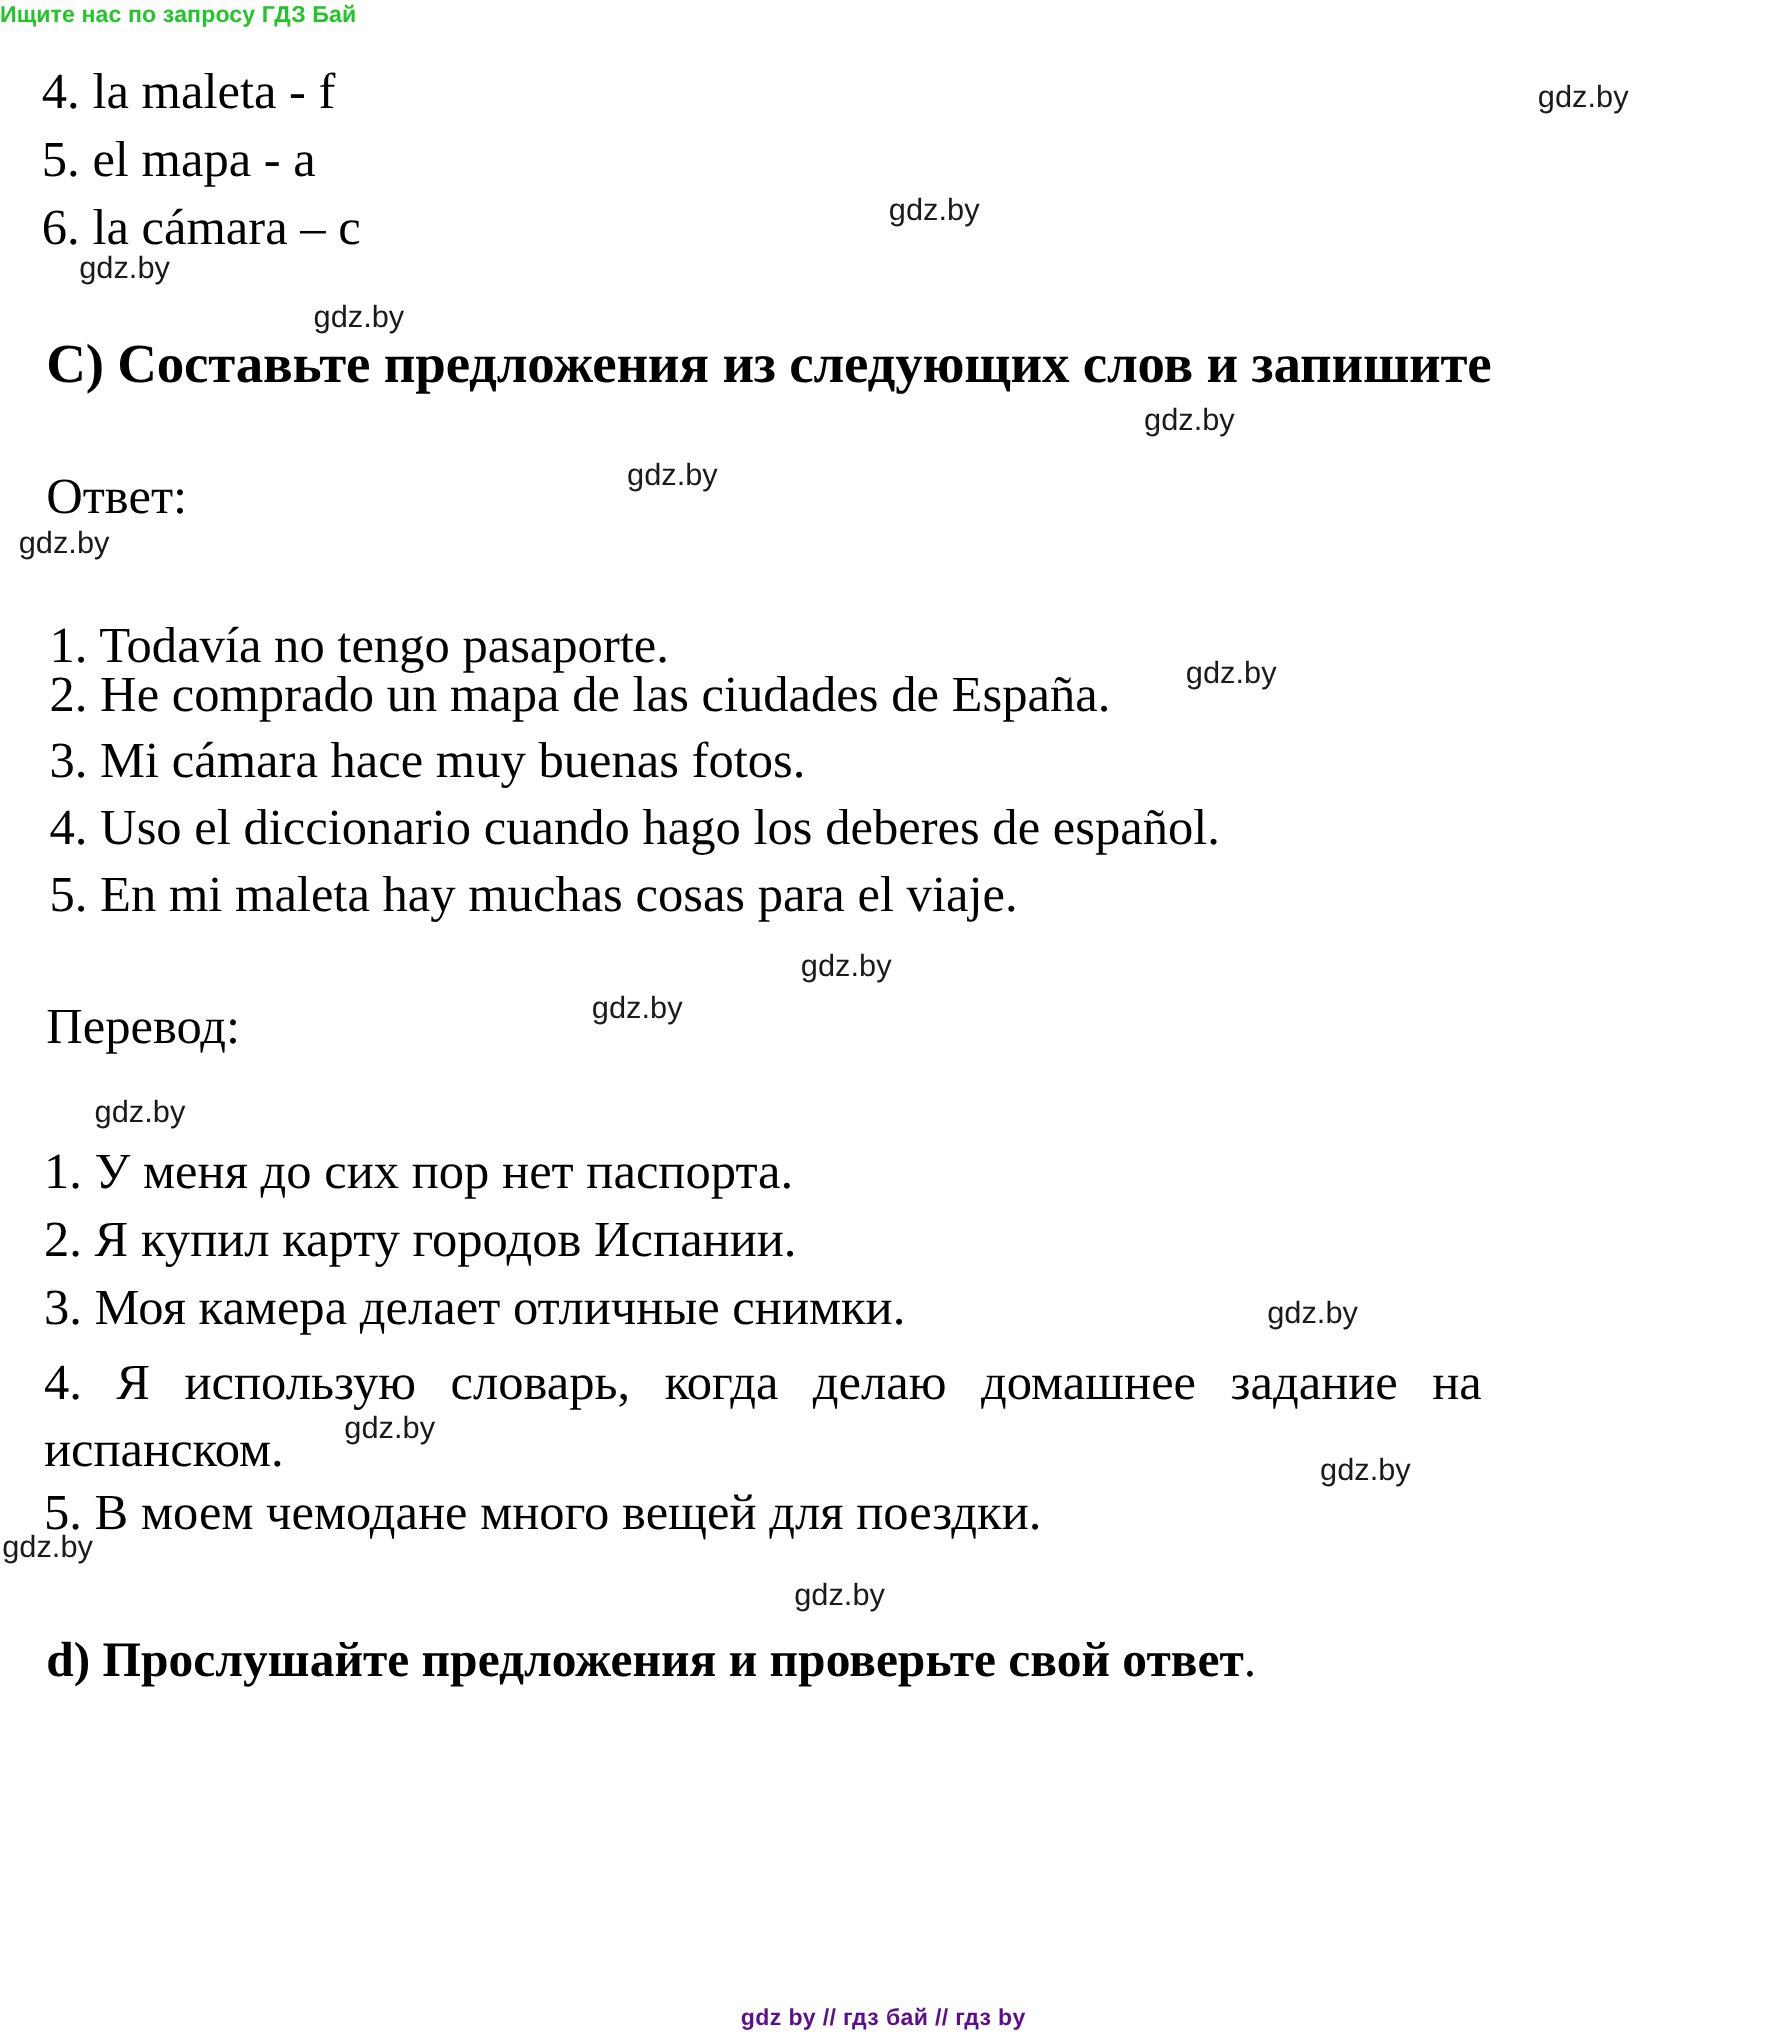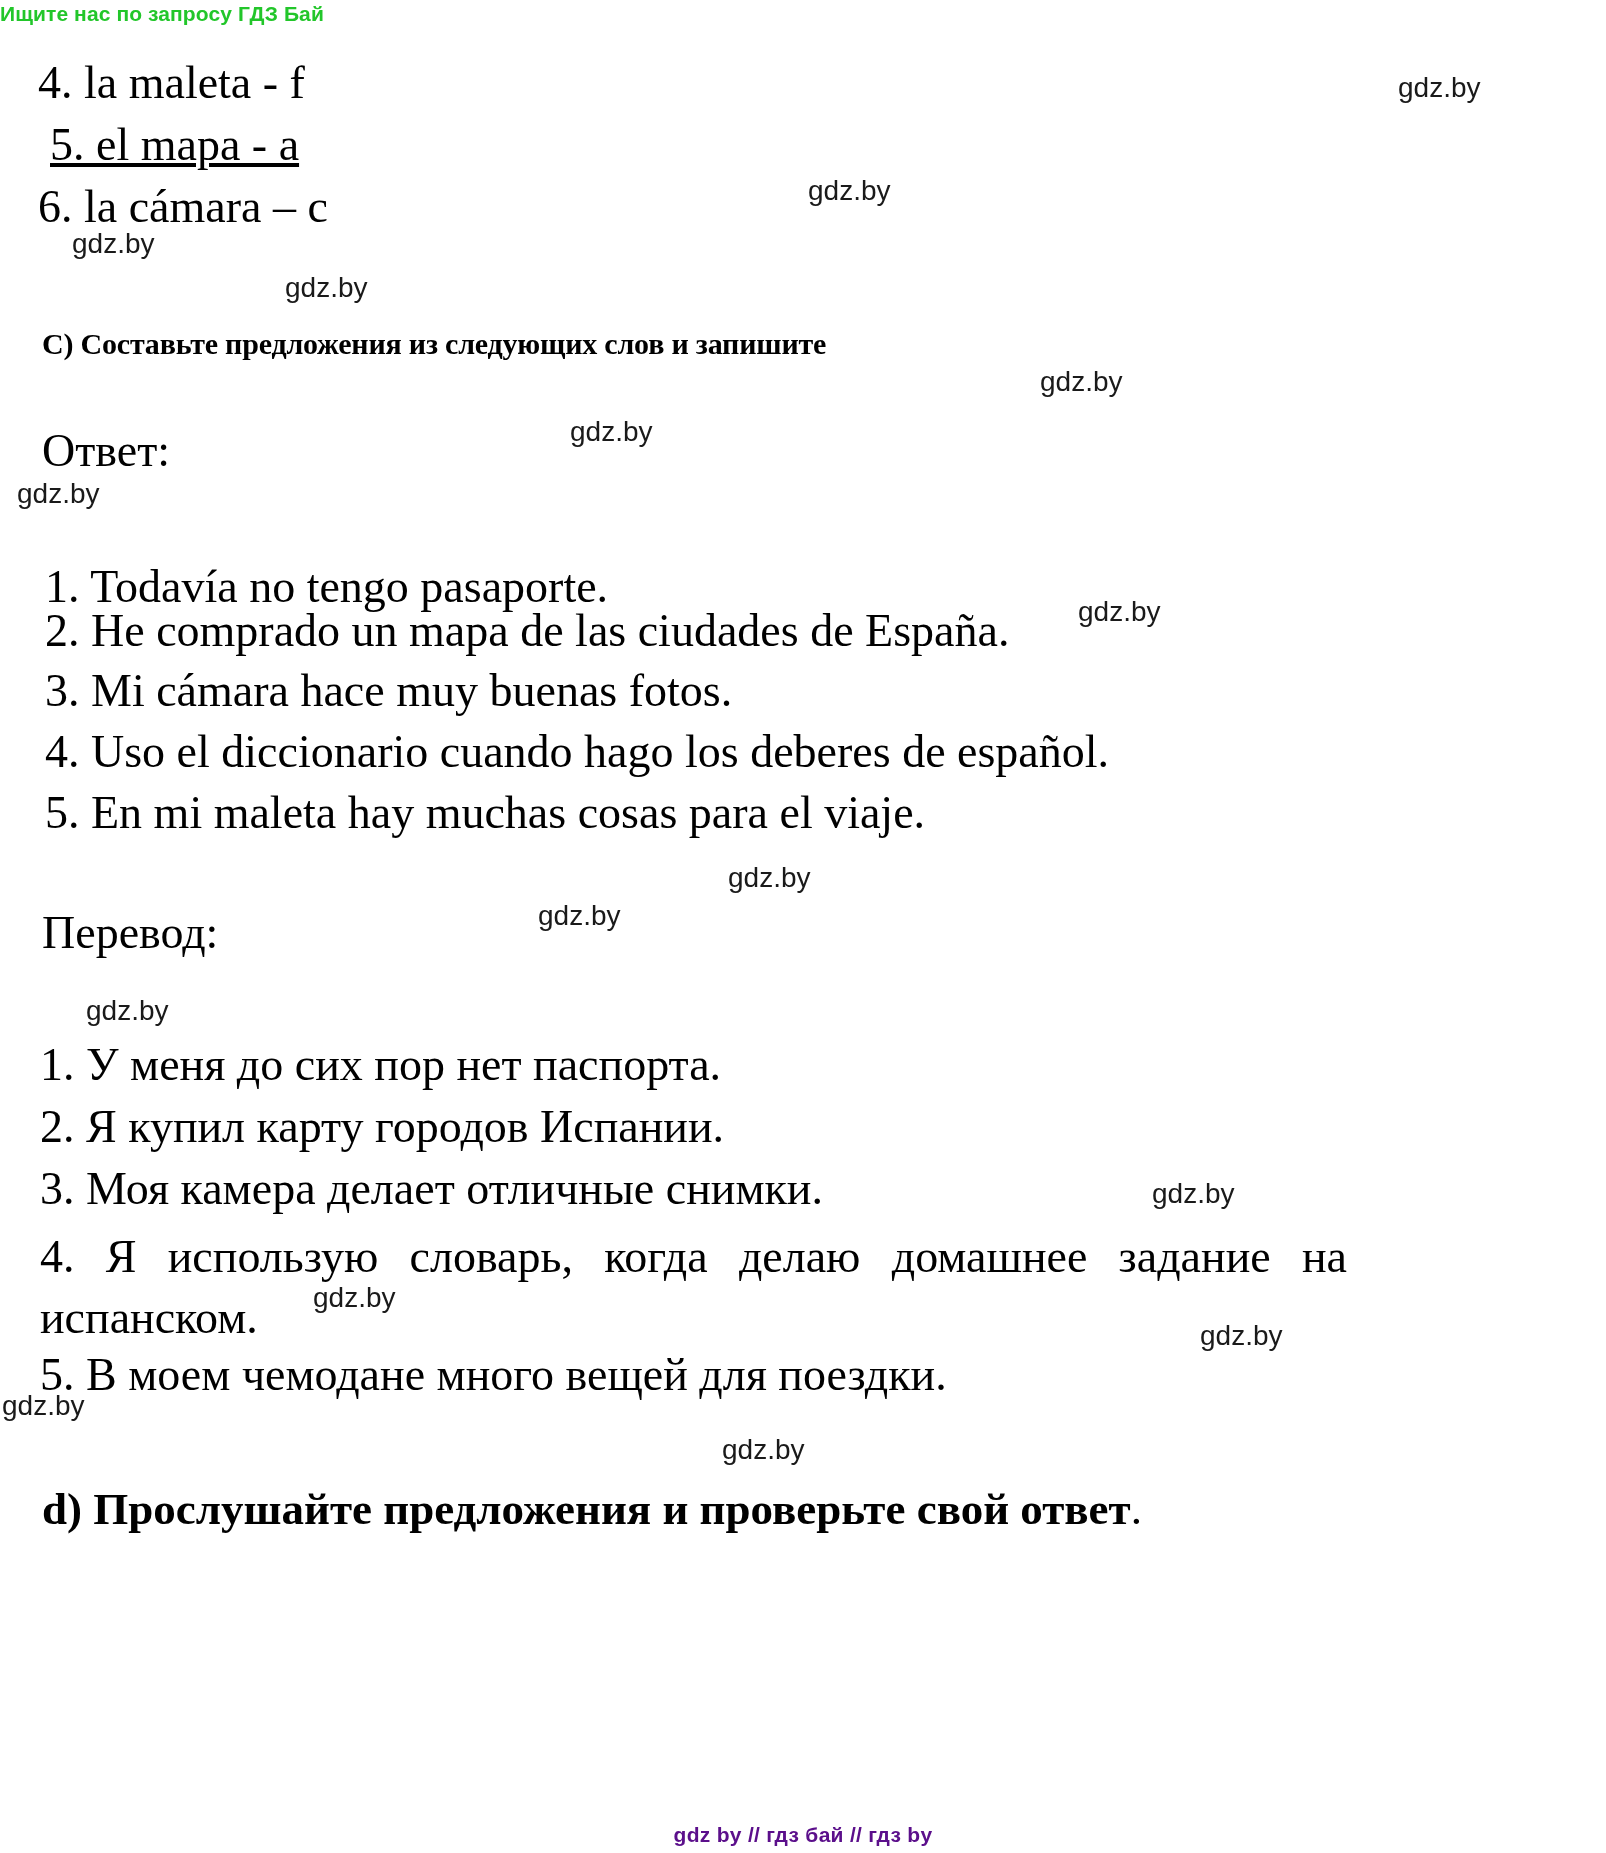--- a/index.html
+++ b/index.html
@@ -81,24 +81,24 @@
   }
 </style>
 </head>
 <body>
 
 <div id="page">
 
   <div class="promo-banner">Ищите нас по запросу ГДЗ Бай</div>
 
   <div class="line" style="left:38px; top:60px;">4. la maleta - f</div>
-  <div class="line" style="left:50px; top:122px;text-decoration:underline;">5. el mapa - a</div>
+  <div class="line" style="left:38px; top:122px;">5. el mapa - a</div>
   <div class="line" style="left:38px; top:184px;">6. la cámara – c</div>
 
-  <div class="line bold" style="left:42px; top:305px; font-size:30px; letter-spacing:-0.2px;margin-top:24px;">C) Составьте предложения из следующих слов и запишите</div>
+  <div class="line bold" style="left:42px; top:305px; font-size:50px; letter-spacing:-0.2px;">C) Составьте предложения из следующих слов и запишите</div>
 
   <div class="line" style="left:42px; top:428px;">Ответ:</div>
 
   <div class="line" style="left:45px; top:548px;margin-top:16px;">1. Todavía no tengo pasaporte.</div>
   <div class="line" style="left:45px; top:608px;">2. He comprado un mapa de las ciudades de España.</div>
   <div class="line" style="left:45px; top:668px;">3. Mi cámara hace muy buenas fotos.</div>
   <div class="line" style="left:45px; top:729px;">4. Uso el diccionario cuando hago los deberes de español.</div>
   <div class="line" style="left:45px; top:790px;">5. En mi maleta hay muchas cosas para el viaje.</div>
 
   <div class="line" style="left:42px; top:910px;">Перевод:</div>

